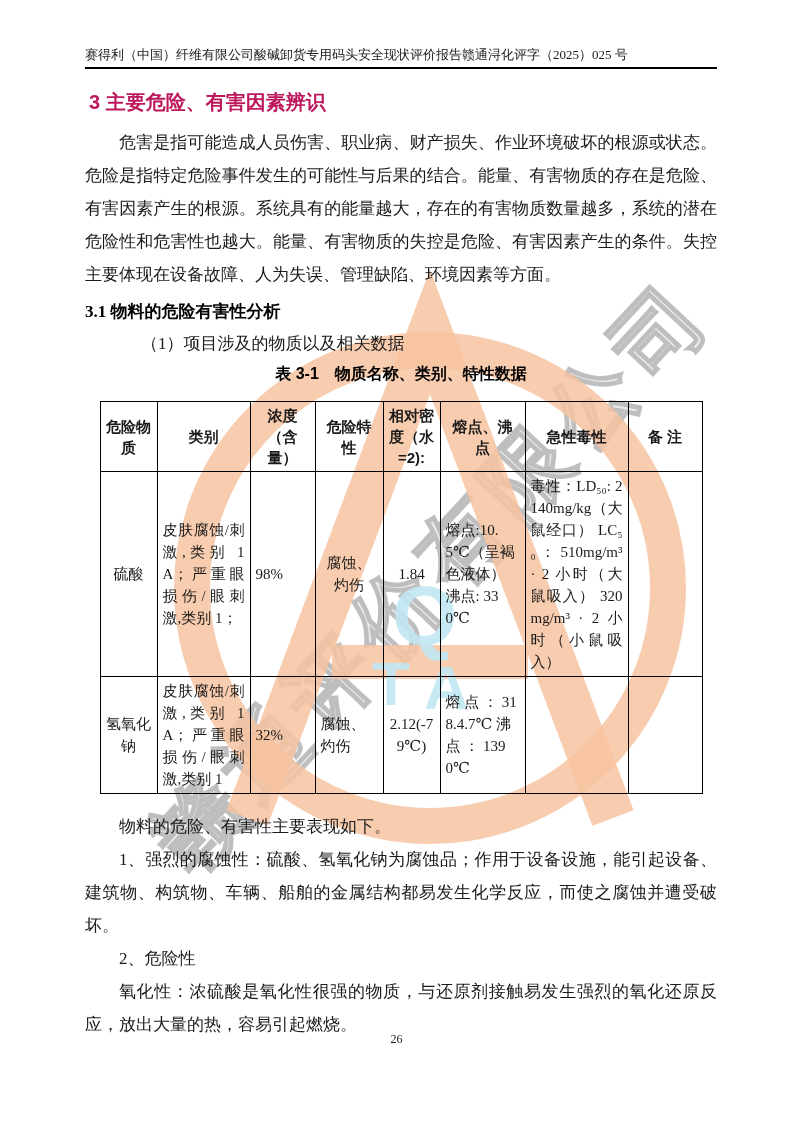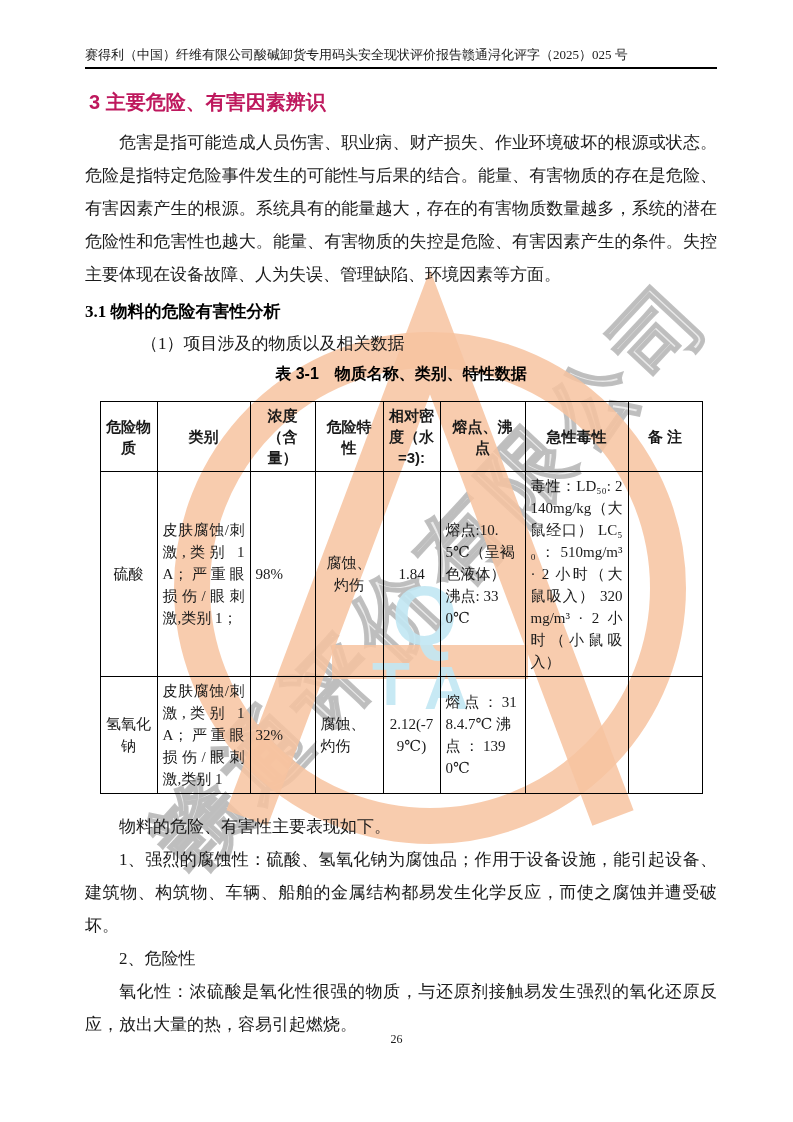--- a/index.html
+++ b/index.html
@@ -125,21 +125,21 @@
           <col style="width:85px">
           <col style="width:103px">
           <col style="width:74px">
       </colgroup>
       <tbody>
         <tr class="r-head">
           <th>危险物质</th>
           <th>类别</th>
           <th>浓度（含量）</th>
           <th>危险特性</th>
-          <th>相对密度（水=3):</th>
+          <th>相对密度（水=2):</th>
           <th>熔点、沸点</th>
           <th>急性毒性</th>
           <th>备 注</th>
         </tr>
         <tr class="r1">
           <td class="ta-c">硫酸</td>
           <td class="ta-j">皮肤腐蚀/刺激,类别 1A；严重眼损伤/眼刺激,类别 1；</td>
           <td class="va-t">98%</td>
           <td class="ta-c">腐蚀、灼伤</td>
           <td class="ta-c">1.84</td>

